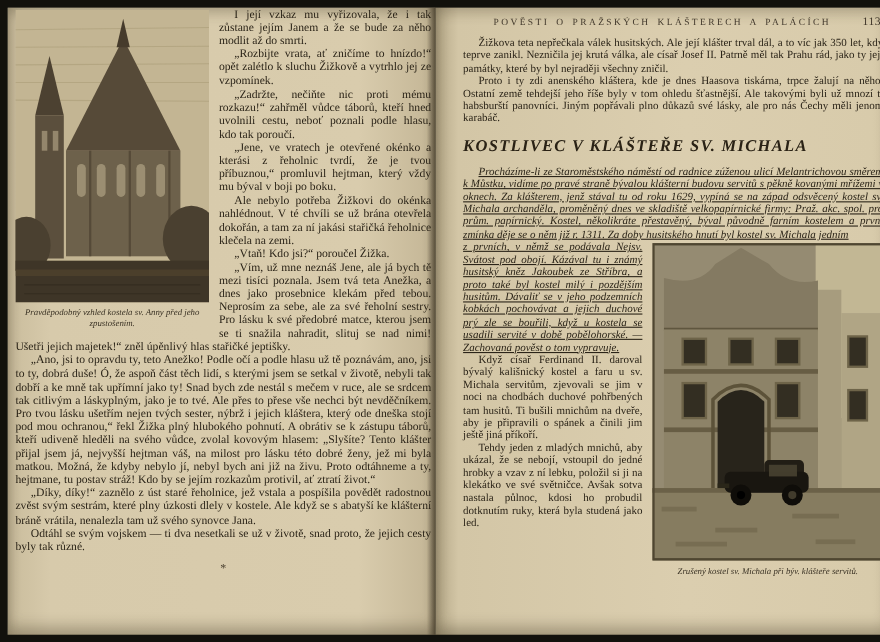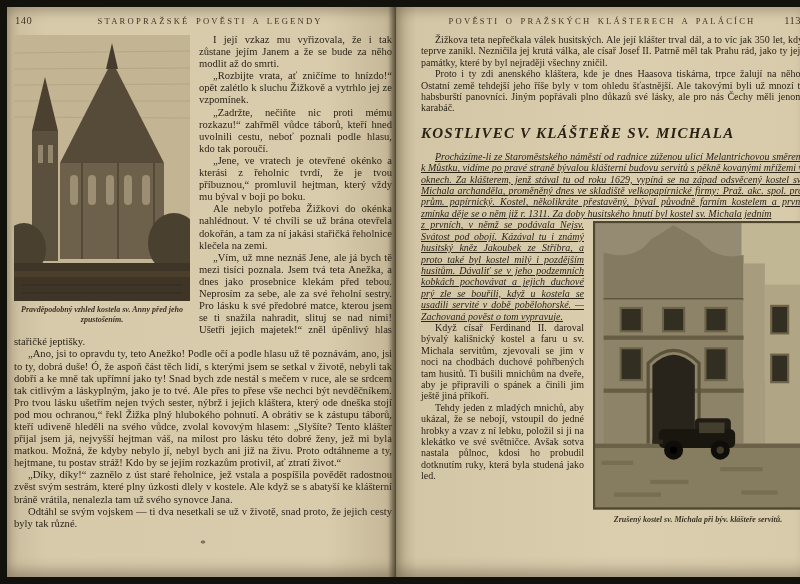--- a/index.html
+++ b/index.html
@@ -20,41 +20,37 @@
      font-size:9px;color:#40372a;}
   .pagenum{font-size:10.5px;letter-spacing:.5px;}
   .runhead{flex:1;text-align:center;letter-spacing:2.2px;font-size:8.6px;word-spacing:2px;}
   .pagebody{padding:1px 4px 0 7px;text-align:justify;}
   .page-right .pagebody{padding:1px 6px 0 9px;}
   .pagebody p{margin:0;text-indent:14px;}
   .page-left .pagebody p{font-size:10.6px;line-height:12.1px;}
   .page-right .pagebody p{font-size:10px;line-height:11.4px;}
   p.noind{text-indent:0;}
   .italic{font-style:italic;text-decoration:underline;}
-  figure{margin:0;font-weight:bold;}
+  figure{margin:0;}
   .fig-left{float:left;width:176px;margin:1px 9px 2px 0;text-align:center;}
   .fig-right{float:right;width:210px;margin:2px 0 0 9px;text-align:center;}
   figcaption{font-style:italic;font-size:8px;line-height:9.5px;color:#3a3224;
      margin-top:4px;text-align:center;}
   .fig-right figcaption{margin-top:5px;}
   .chapter{font-style:italic;font-weight:bold;font-size:15px;letter-spacing:1.2px;
      margin:11px 0 9px 0;color:#2a2215;}
   .divider{clear:left;text-align:center;font-size:11px;line-height:10px;margin-top:8px;color:#443a2a;}
   .fig-img{display:block;width:100%;height:auto;}
 </style>
 </head>
 <body>
 
 <div class="scan">
 
   <div class="page page-left">
-    <div class="pagehead">
-      <span class="pagenum">140</span>
-      <span class="runhead">STAROPRAŽSKÉ POVĚSTI A LEGENDY</span>
-    </div>
     <div class="pagebody">
 
       <figure class="fig-left">
         <svg class="fig-img" viewBox="0 0 176 266" xmlns="http://www.w3.org/2000/svg" aria-hidden="true">
           <rect x="0" y="0" width="176" height="266" fill="#c3b593"></rect>
           <g stroke="#a2956f" stroke-width="1" opacity="0.45">
             <line x1="0" y1="18" x2="176" y2="16"></line>
               <line x1="0" y1="34" x2="176" y2="33"></line>
             <line x1="0" y1="50" x2="176" y2="49"></line>
               <line x1="0" y1="66" x2="176" y2="66"></line>
@@ -91,20 +87,21 @@
           </g>
         </svg>
         <figcaption>Pravděpodobný vzhled kostela sv. Anny před jeho zpustošením.</figcaption>
       </figure>
 
       <p>I její vzkaz mu vyřizovala, že i tak zůstane jejím Janem a že se bude za něho modlit až do smrti.</p>
       <p>„Rozbijte vrata, ať zničíme to hnízdo!“ opět zalétlo k sluchu Žižkově a vytrhlo jej ze vzpomínek.</p>
       <p>„Zadržte, nečiňte nic proti mému rozkazu!“ zahřměl vůdce táborů, kteří hned uvolnili cestu, neboť poznali podle hlasu, kdo tak poroučí.</p>
       <p>„Jene, ve vratech je otevřené okénko a kterási z řeholnic tvrdí, že je tvou příbuznou,“ promluvil hejtman, který vždy mu býval v boji po boku.</p>
       <p>Ale nebylo potřeba Žižkovi do okénka nahlédnout. V té chvíli se už brána otevřela dokořán, a tam za ní jakási stařičká řeholnice klečela na zemi.</p>
+      <p>„Vtaň! Kdo jsi?“ poroučel Žižka.</p>
       <p>„Vím, už mne neznáš Jene, ale já bych tě mezi tisíci poznala. Jsem tvá teta Anežka, a dnes jako prosebnice klekám před tebou. Neprosím za sebe, ale za své řeholní sestry. Pro lásku k své předobré matce, kterou jsem se ti snažila nahradit, slituj se nad nimi! Ušetři jejich majetek!“ zněl úpěnlivý hlas stařičké jeptišky.</p>
       <p>„Ano, jsi to opravdu ty, teto Anežko! Podle očí a podle hlasu už tě poznávám, ano, jsi to ty, dobrá duše! Ó, že aspoň část těch lidí, s kterými jsem se setkal v životě, nebyli tak dobří a ke mně tak upřímní jako ty! Snad bych zde nestál s mečem v ruce, ale se srdcem tak citlivým a láskyplným, jako je to tvé. Ale přes to přese vše nechci být nevděčníkem. Pro tvou lásku ušetřím nejen tvých sester, nýbrž i jejich kláštera, který ode dneška stojí pod mou ochranou,“ řekl Žižka plný hlubokého pohnutí. A obrátiv se k zástupu táborů, kteří udiveně hleděli na svého vůdce, zvolal kovovým hlasem: „Slyšíte? Tento klášter přijal jsem já, nejvyšší hejtman váš, na milost pro lásku této dobré ženy, jež mi byla matkou. Možná, že kdyby nebylo jí, nebyl bych ani již na živu. Proto odtáhneme a ty, hejtmane, tu postav stráž! Kdo by se jejím rozkazům protivil, ať ztratí život.“</p>
       <p>„Díky, díky!“ zaznělo z úst staré řeholnice, jež vstala a pospíšila povědět radostnou zvěst svým sestrám, které plny úzkosti dlely v kostele. Ale když se s abatyší ke klášterní bráně vrátila, nenalezla tam už svého synovce Jana.</p>
       <p>Odtáhl se svým vojskem — ti dva nesetkali se už v životě, snad proto, že jejich cesty byly tak různé.</p>
       <div class="divider">*</div>
     </div>
   </div>
 
   <div class="spine"></div>
 

